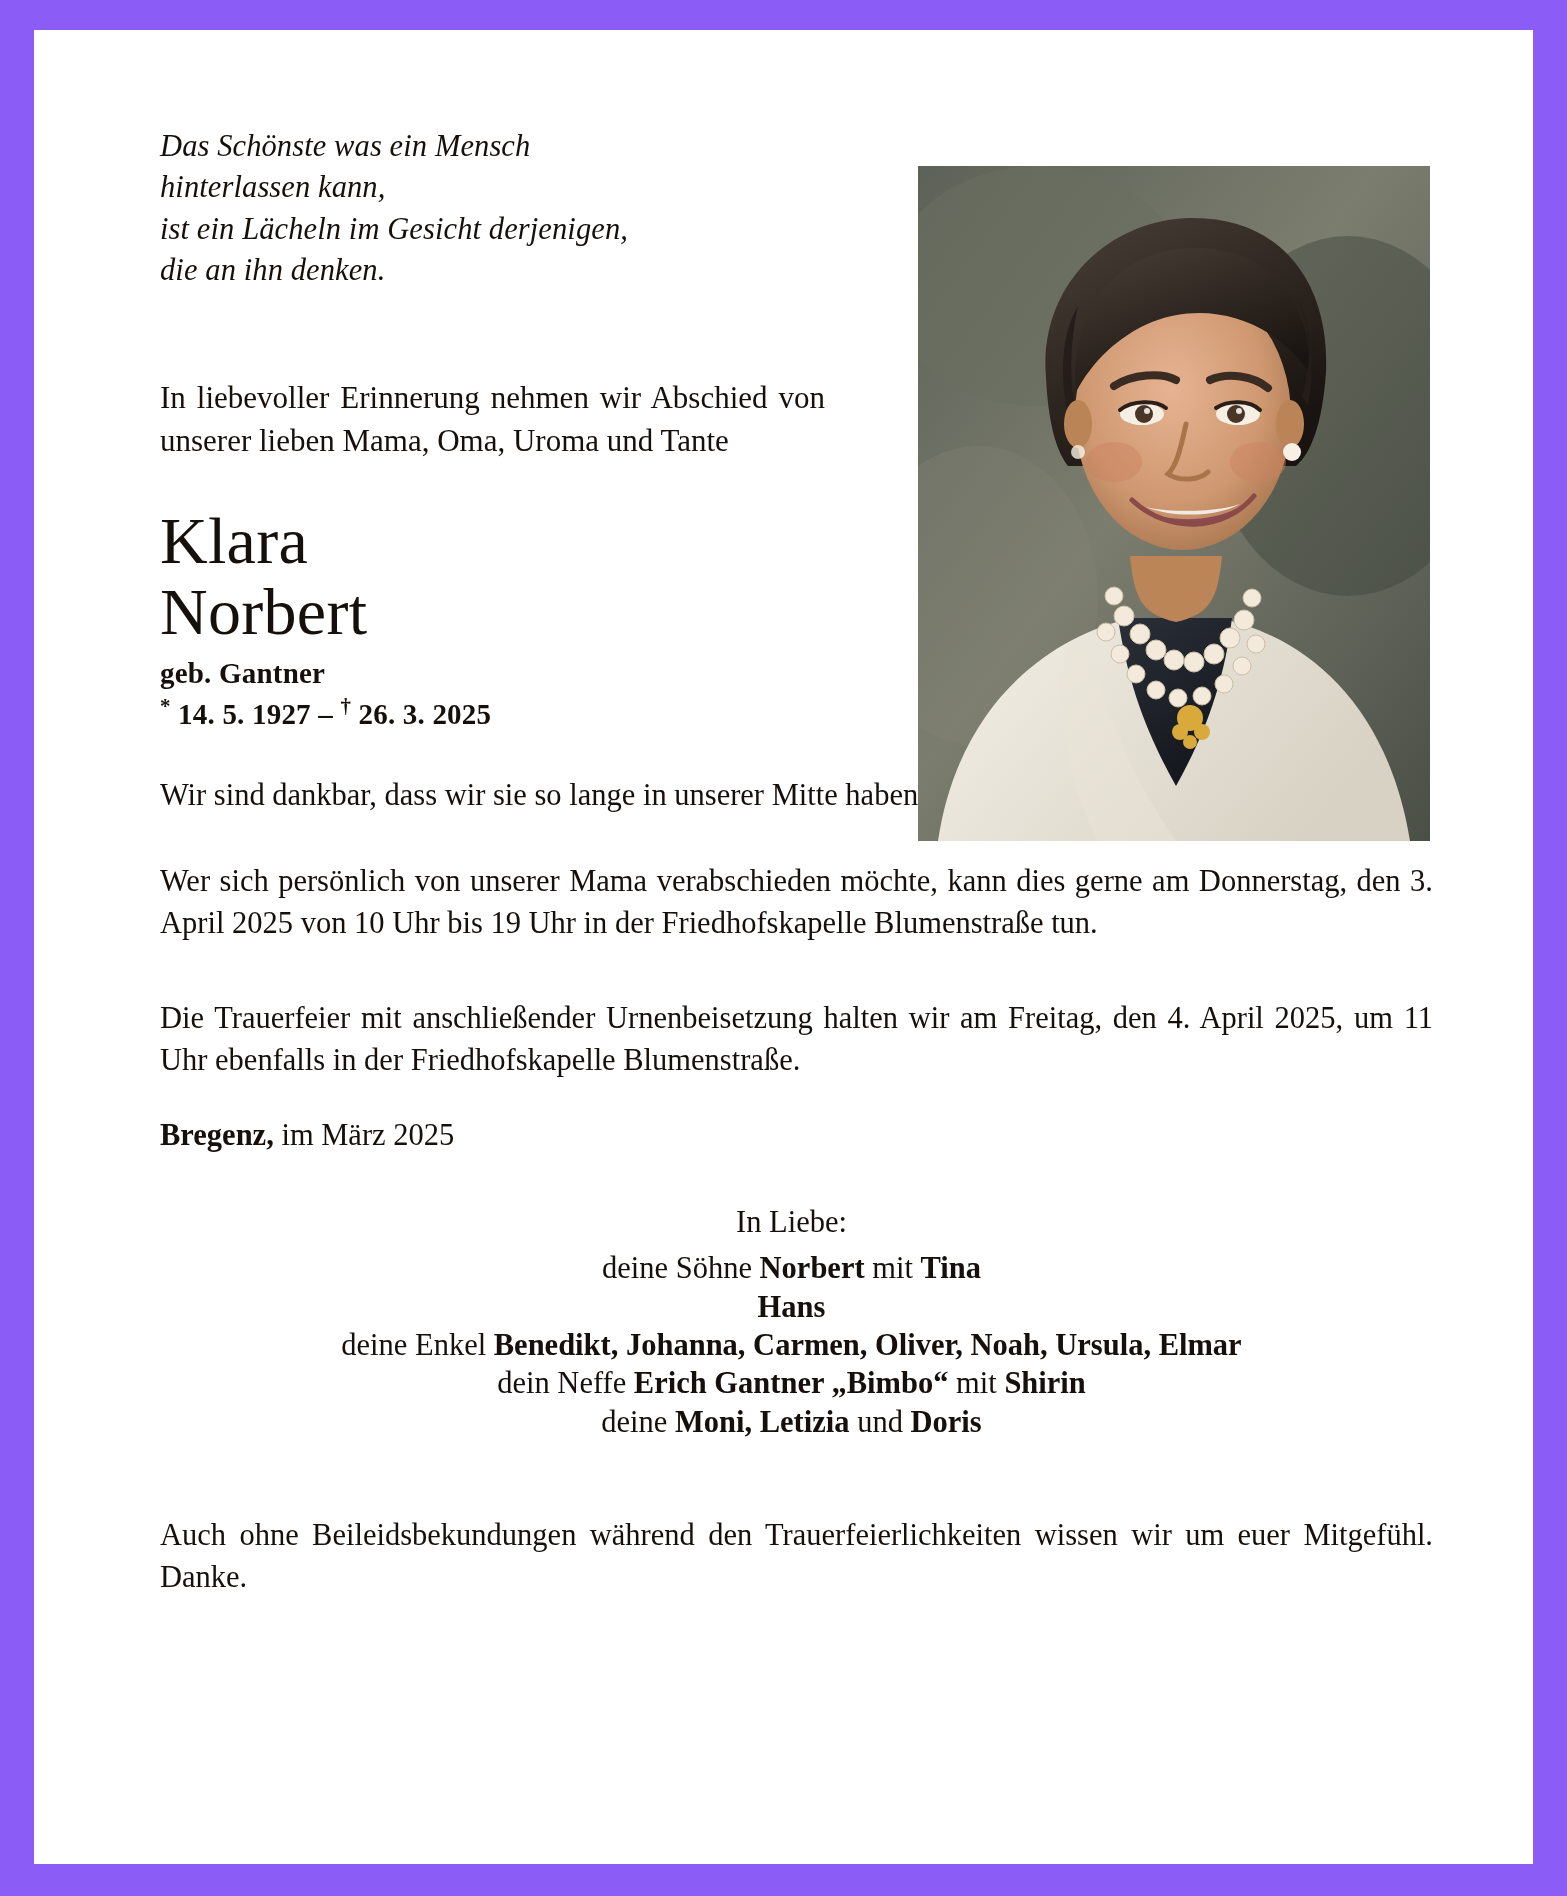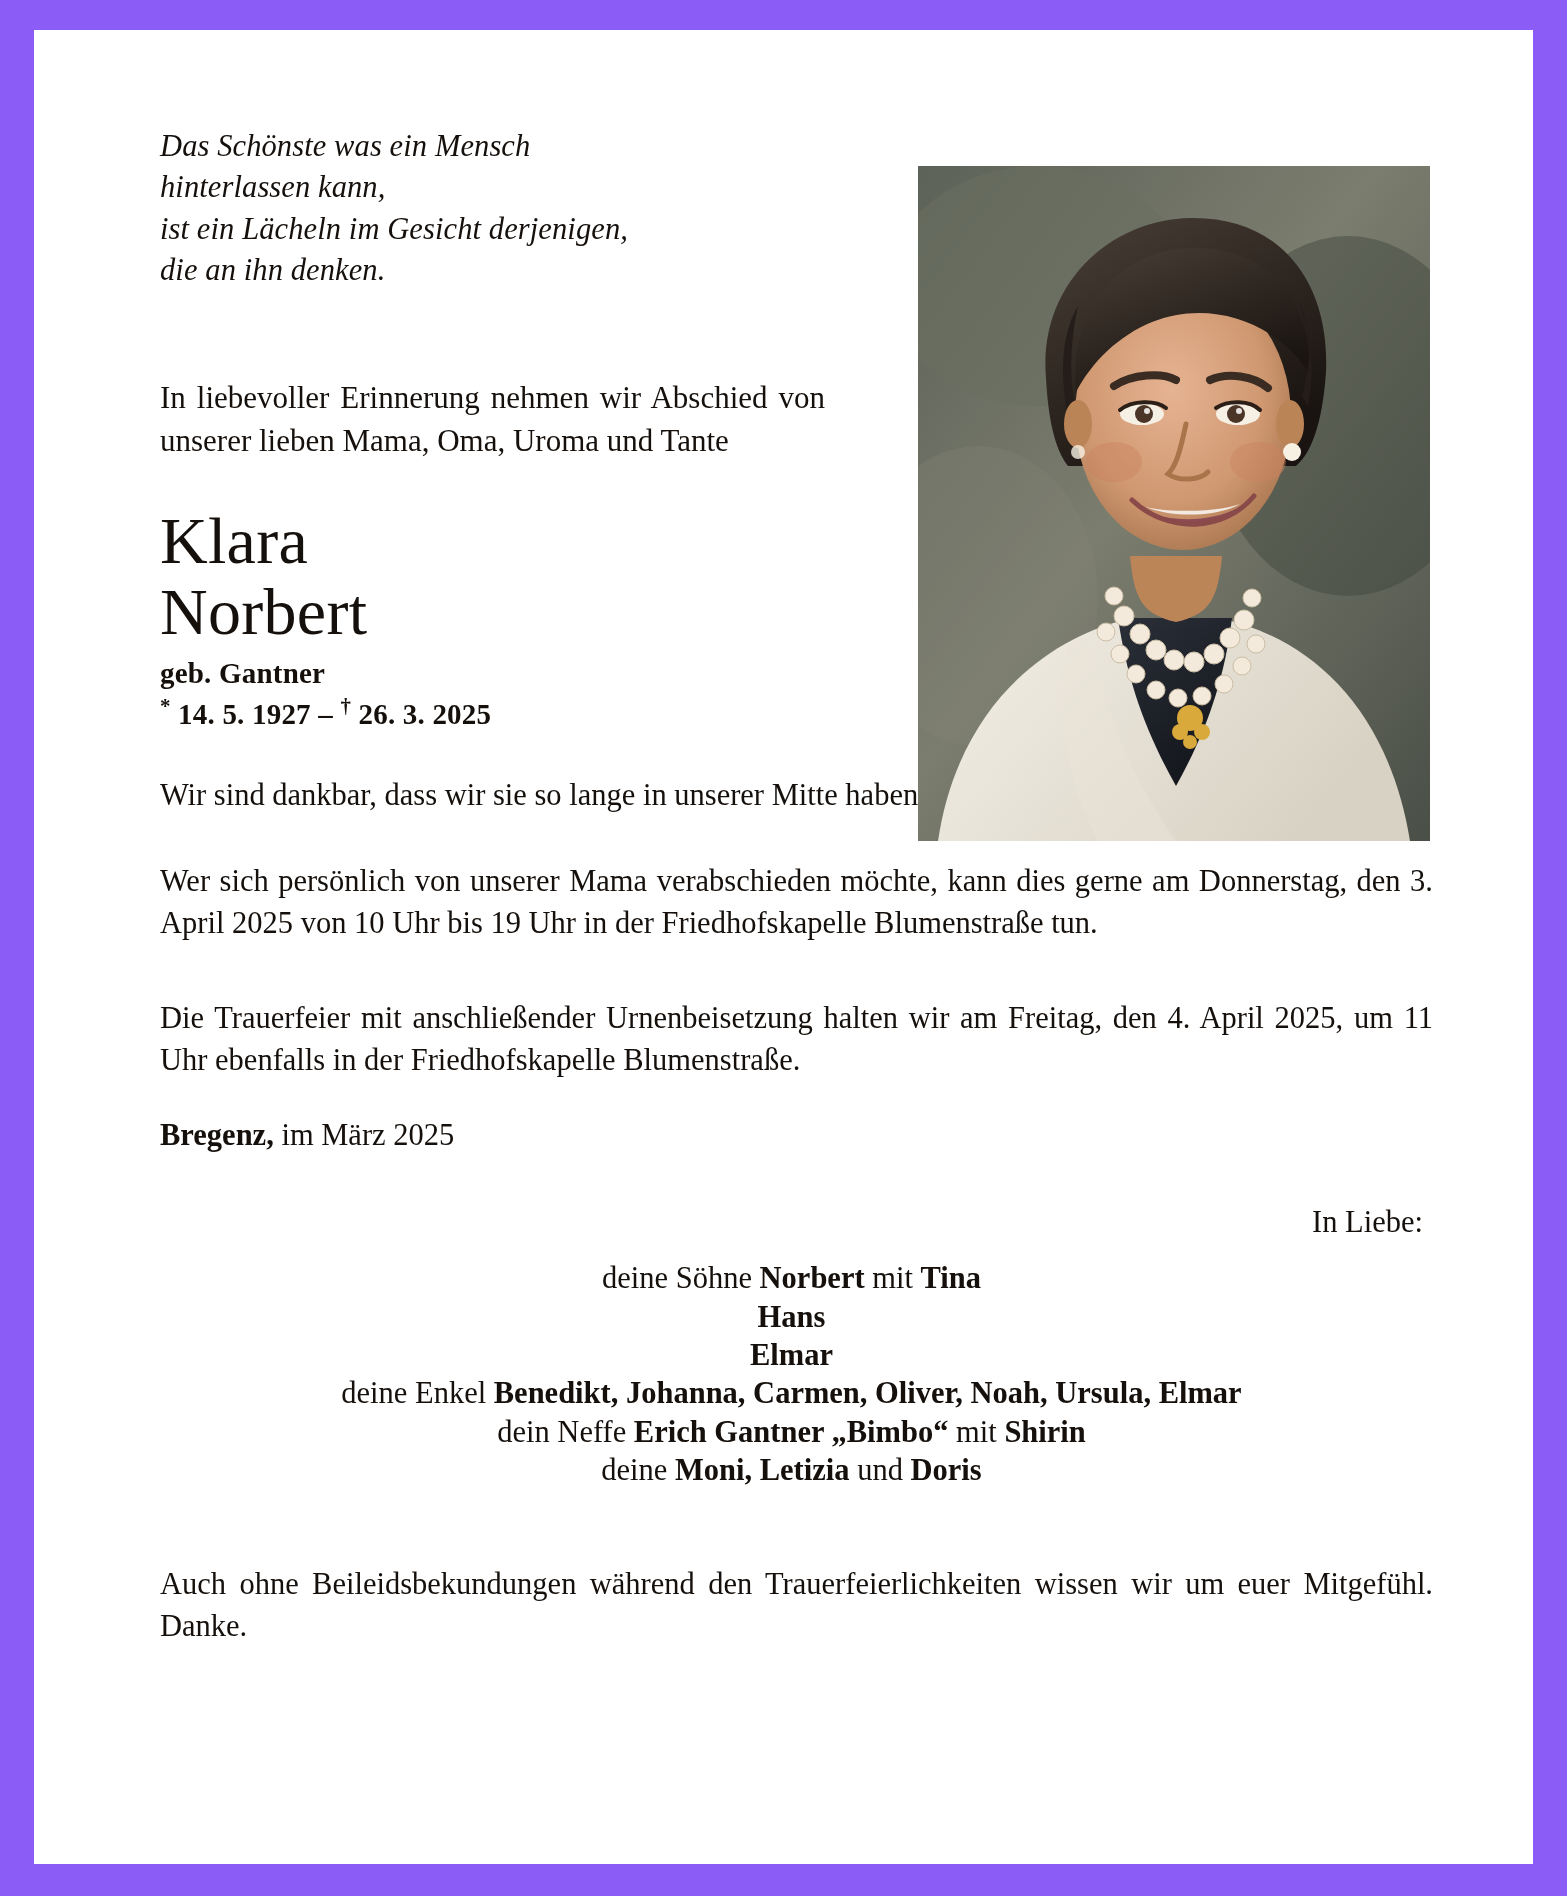--- a/index.html
+++ b/index.html
@@ -112,22 +112,21 @@
   .family {
     margin-top: 50px;
     text-align: center;
     font-size: 30.5px;
     line-height: 1.26;
     color: #15100c;
     padding-right: 10px;
   }
   .family .in-liebe {
     display: block;
-    margin-bottom: 18px;
-    text-align: right;
+    margin-bottom: 8px;
   }
   .family .frow { display: block; }
   .family b { font-weight: bold; }
 
   .closing {
     margin-top: 74px;
     font-size: 30.5px;
     line-height: 1.375;
     color: #15100c;
     text-align: justify;
@@ -273,21 +272,20 @@
     <div class="body-text justified para-gap">Die Trauerfeier mit anschließender Urnenbeisetzung halten wir am Freitag, den 4. April 2025, um 11 Uhr ebenfalls in der Friedhofskapelle Blumenstraße.</div>
 
     <div class="place-line">
       <b>Bregenz,</b><span> im März 2025</span>
     </div>
 
     <div class="family">
       <span class="in-liebe">In Liebe:</span>
       <span class="frow"><span>deine Söhne </span><b>Norbert</b><span> mit </span><b>Tina</b></span>
       <span class="frow"><span></span><b>Hans</b><span></span><b></b></span>
-      <span class="frow"><span></span><b>Elmar</b><span></span><b></b></span>
       <span class="frow"><span>deine Enkel </span><b>Benedikt, Johanna, Carmen, Oliver, Noah, Ursula, Elmar</b><span></span><b></b></span>
       <span class="frow"><span>dein Neffe </span><b>Erich Gantner „Bimbo“</b><span> mit </span><b>Shirin</b></span>
       <span class="frow"><span>deine </span><b>Moni, Letizia</b><span> und </span><b>Doris</b></span>
     </div>
 
     <div class="closing">Auch ohne Beileidsbekundungen während den Trauerfeierlichkeiten wissen wir um euer Mitgefühl. Danke.</div>
 
   </div>
 </div>
 

